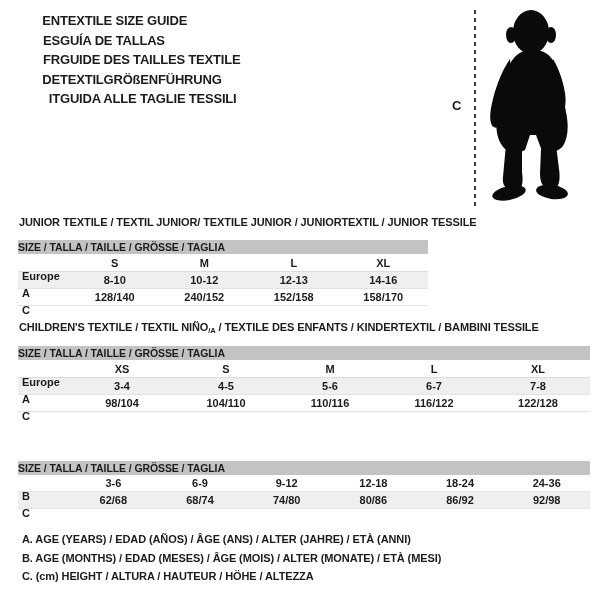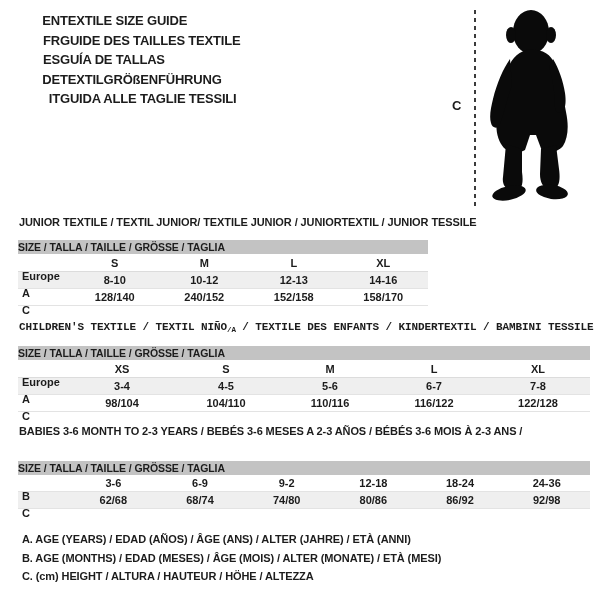--- a/index.html
+++ b/index.html
@@ -13,21 +13,21 @@
   .lang-row{display:flex;height:19.5px;line-height:19.5px;font-size:13px;letter-spacing:-0.2px;text-align:right;}
   .lang-code{width:38px;}
   
   .dash-line{position:absolute;left:474px;top:10px;width:2px;height:196px;
     background:repeating-linear-gradient(to bottom,#3b3b3b 0 4px,transparent 4px 8px);}
   .height-label{position:absolute;left:452px;top:98px;font-size:13px;}
   .baby-svg{position:absolute;left:482px;top:7px;width:102px;height:200px;}
   
   .section-title{position:absolute;left:19px;font-size:11px;letter-spacing:-0.1px;white-space:nowrap;}
   #title1{top:216px;}
-  #title2{top:321px;font-family:Liberation Mono, monospace;}
+  #title2{top:321px;}
   #title3{top:424px;line-height:14px;}
   .sub{font-size:7.5px;vertical-align:-2px;}
   
   .size-table{position:absolute;left:18px;}
   #table1{top:240px;width:410px;}
   #table2{top:346px;width:572px;}
   #table3{top:461px;width:572px;}
   .size-bar{height:14px;line-height:14.5px;background:#c3c3c3;font-size:10.5px;
     box-sizing:border-box;letter-spacing:-0.1px;}
   .trow{display:flex;align-items:center;height:16px;font-size:11px;border-bottom:1px solid #e3e3e3;}
@@ -40,26 +40,26 @@
 </style>
 </head>
 <body>
 
 <div class="langs">
   <div class="lang-row">
     <span class="lang-code">EN</span>
     <span>TEXTILE SIZE GUIDE</span>
   </div>
   <div class="lang-row">
+    <span class="lang-code">ES</span>
+    <span>GUÍA DE TALLAS</span>
+  </div>
+  <div class="lang-row">
     <span class="lang-code">FR</span>
     <span>GUIDE DES TAILLES TEXTILE</span>
-  </div>
-  <div class="lang-row">
-    <span class="lang-code">ES</span>
-    <span>GUÍA DE TALLAS</span>
   </div>
   <div class="lang-row">
     <span class="lang-code">DE</span>
     <span>TEXTILGRÖßENFÜHRUNG</span>
   </div>
   <div class="lang-row">
     <span class="lang-code">IT</span>
     <span>GUIDA ALLE TAGLIE TESSILI</span>
   </div>
 </div>
@@ -130,29 +130,28 @@
     <span class="tlabel">C</span>
     <span class="tcell">98/104</span>
     <span class="tcell">104/110</span>
     <span class="tcell">110/116</span>
     <span class="tcell">116/122</span>
     <span class="tcell">122/128</span>
   </div>
 </div>
 
 <div class="section-title" id="title3">
-  <div>BABIES 3-6 MONTH TO 2-3 YEARS / BEBÉS 3-6 MESES A 2-3 AÑOS / BÉBÉS 3-6 MOIS À 2-3 ANS /</div>
 </div>
 <div class="size-table" id="table3">
   <div class="size-bar">SIZE / TALLA / TAILLE / GRÖSSE / TAGLIA</div>
   <div class="trow">
     <span class="tlabel">B</span>
     <span class="tcell">3-6</span>
     <span class="tcell">6-9</span>
-    <span class="tcell">9-2</span>
+    <span class="tcell">9-12</span>
     <span class="tcell">12-18</span>
     <span class="tcell">18-24</span>
     <span class="tcell">24-36</span>
   </div>
   <div class="trow shade">
     <span class="tlabel">C</span>
     <span class="tcell">62/68</span>
     <span class="tcell">68/74</span>
     <span class="tcell">74/80</span>
     <span class="tcell">80/86</span>

